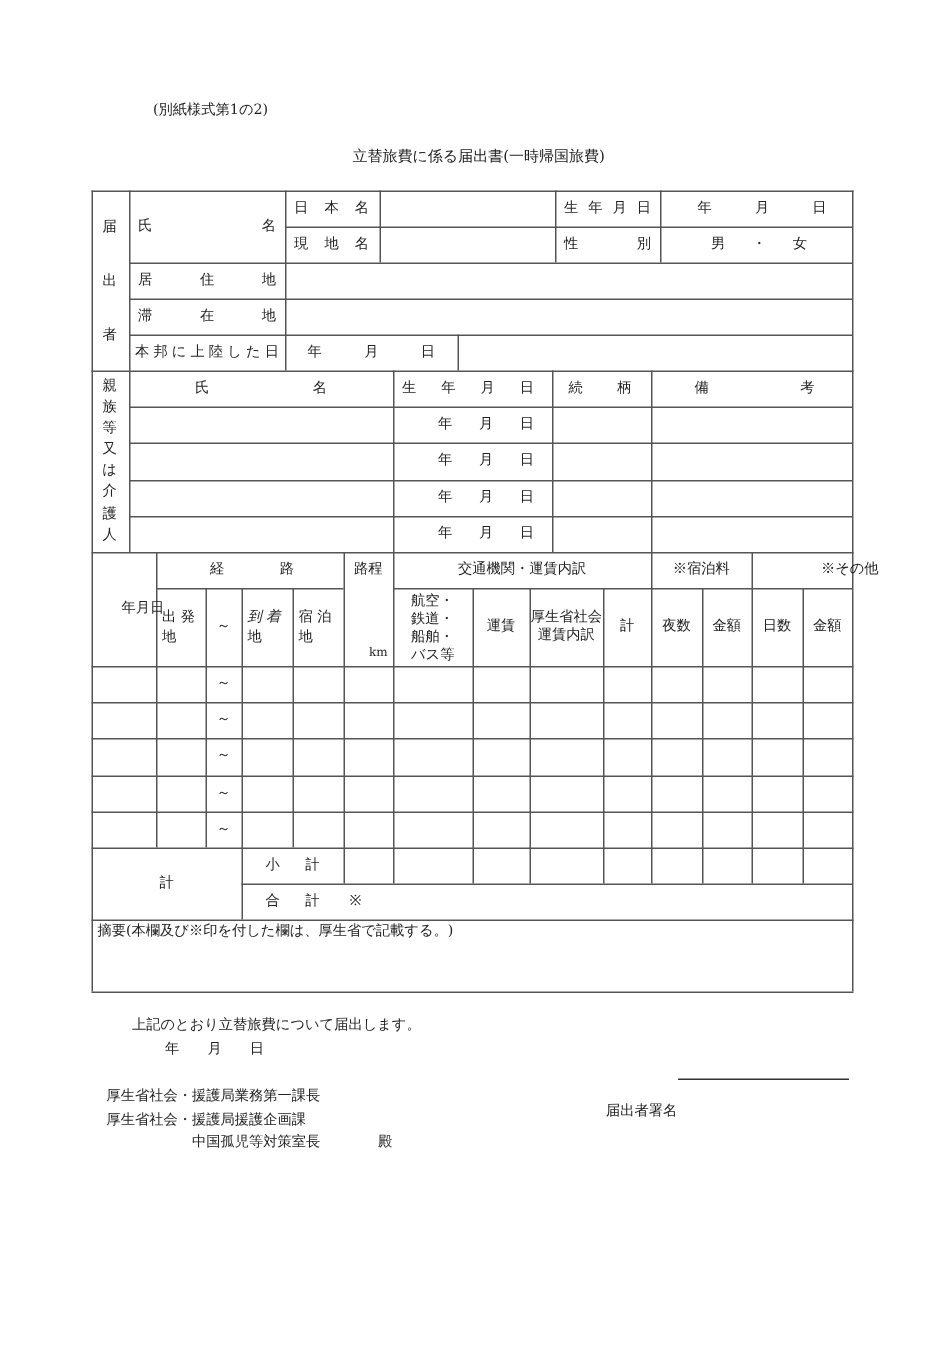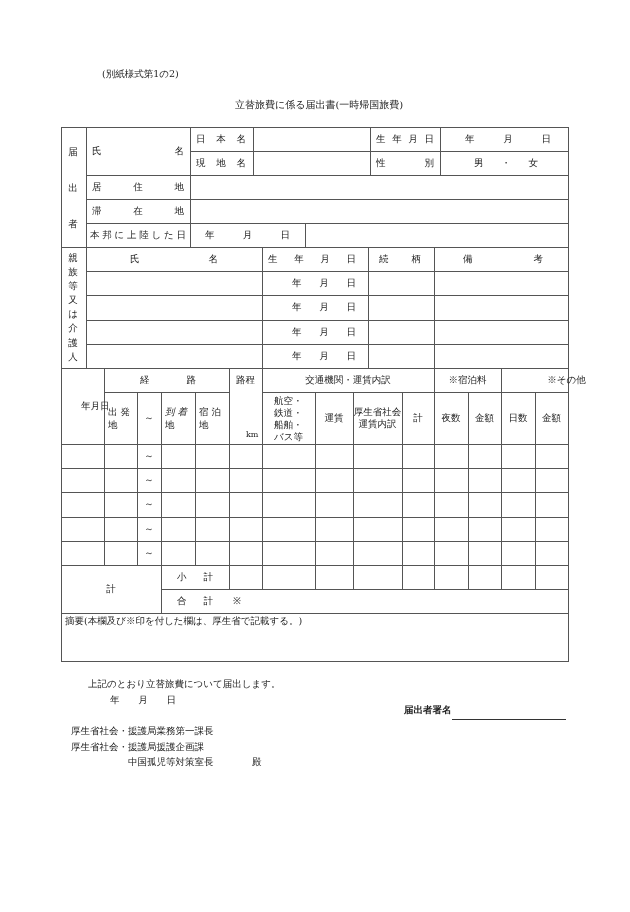--- a/index.html
+++ b/index.html
@@ -248,19 +248,19 @@
   <div style="position:absolute;left:62px;top:628px;width:506px;height:32px;"></div>
 </div>
 
 <div>
   <div class="t" style="left:59px;top:678px;margin-left:29px;">上記のとおり立替旅費について届出します。</div>
   <div class="sp" style="left:110px;top:694px;width:66px;">
     <span>年</span>
     <span>月</span>
     <span>日</span>
   </div>
-  <div class="t" style="left:404px;top:704px;font-weight:bold;">届出者署名</div>
+  <div class="t" style="left:404px;top:735px;">届出者署名</div>
   <div class="sigline" style="left:452px;top:719px;width:114px;"></div>
   <div class="t" style="left:71px;top:725px;">厚生省社会・援護局業務第一課長</div>
   <div class="t" style="left:71px;top:741px;">厚生省社会・援護局援護企画課</div>
   <div class="t" style="left:128px;top:756px;">中国孤児等対策室長</div>
   <div class="t" style="left:252px;top:756px;">殿</div>
 </div>
 
 </body></html>

